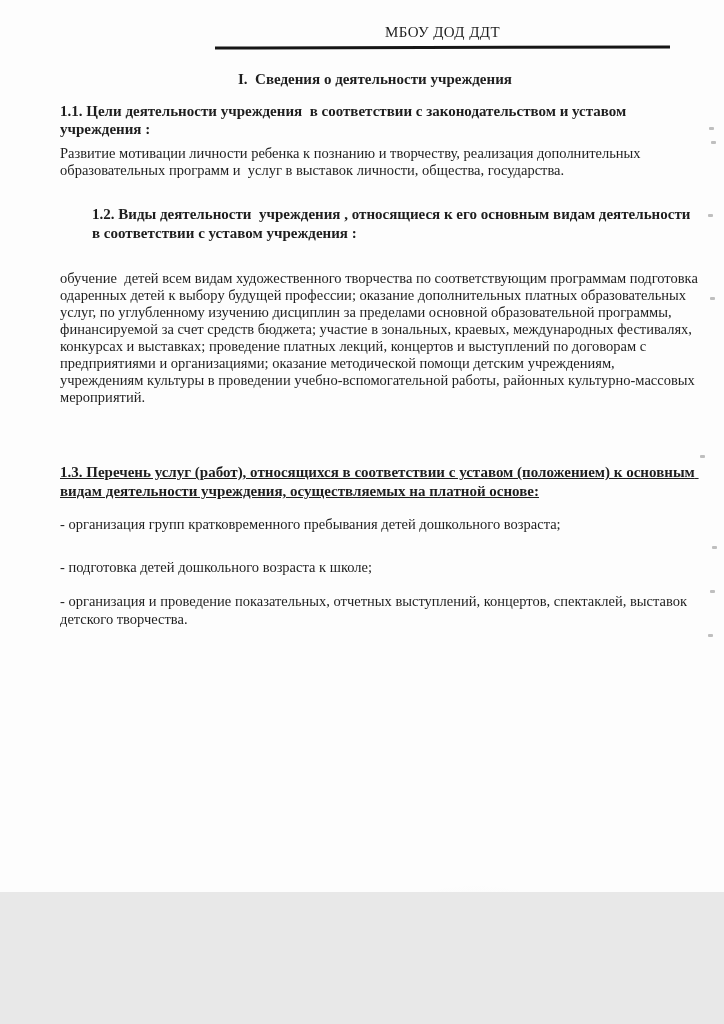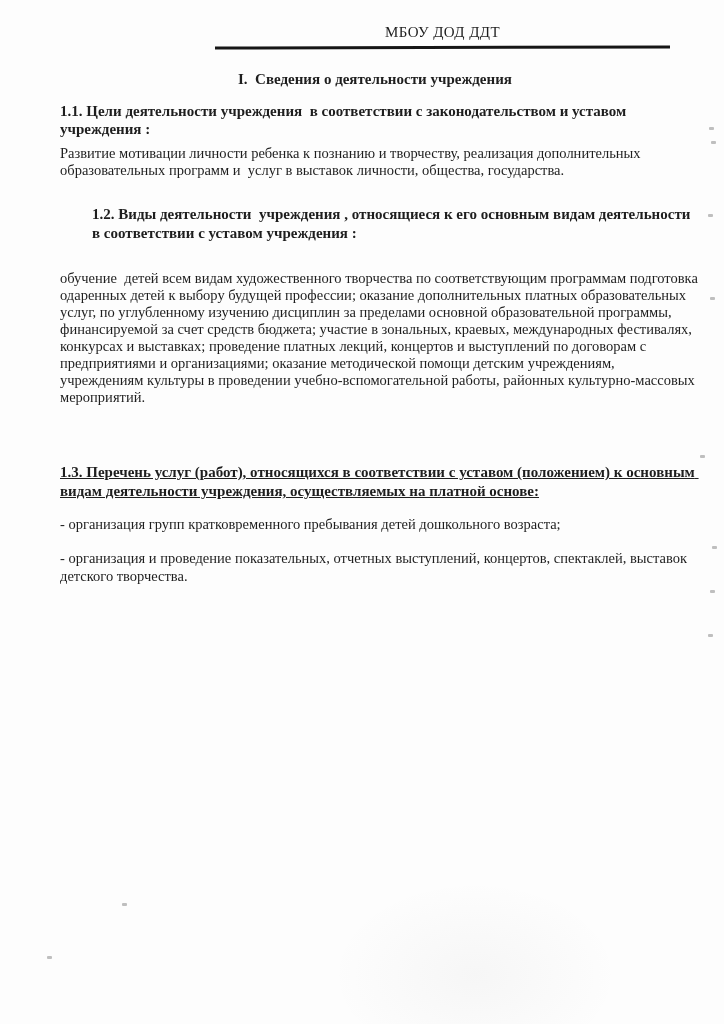--- a/index.html
+++ b/index.html
@@ -3,21 +3,21 @@
 <meta charset="utf-8">
 <style>
   html, body { margin: 0; padding: 0; }
   body {
     background: #e8e8e8;
     font-family: "Liberation Serif", "DejaVu Serif", serif;
   }
   .page {
     position: relative;
     width: 724px;
-    height: 1024px;
+    height: 892px;
     margin: 0 auto;
     background: #fdfdfd;
     color: #1e1e1e;
     overflow: hidden;
     box-shadow: 0 0 4px rgba(0,0,0,.25);
   }
   .pre { white-space: pre-wrap; }
 
   
   .header-block {
@@ -117,20 +117,21 @@
 
     <div class="sec-heading s11-heading pre">1.1. Цели деятельности учреждения  в соответствии с законодательством и уставом учреждения :</div>
     <div class="sec-body s11-body pre">Развитие мотивации личности ребенка к познанию и творчеству, реализация дополнительных образовательных программ и  услуг в выставок личности, общества, государства.</div>
 
     <div class="sec-heading s12-heading pre">1.2. Виды деятельности  учреждения , относящиеся к его основным видам деятельности в соответствии с уставом учреждения :</div>
     <div class="sec-body s12-body pre">обучение  детей всем видам художественного творчества по соответствующим программам подготовка одаренных детей к выбору будущей профессии; оказание дополнительных платных образовательных услуг, по углубленному изучению дисциплин за пределами основной образовательной программы, финансируемой за счет средств бюджета; участие в зональных, краевых, международных фестивалях, конкурсах и выставках; проведение платных лекций, концертов и выступлений по договорам с предприятиями и организациями; оказание методической помощи детским учреждениям, учреждениям культуры в проведении учебно-вспомогательной работы, районных культурно-массовых мероприятий.</div>
 
     <div class="sec-heading s13-heading pre">1.3. Перечень услуг (работ), относящихся в соответствии с уставом (положением) к основным видам деятельности учреждения, осуществляемых на платной основе:</div>
 
     <div class="service-item item-1 pre">- организация групп кратковременного пребывания детей дошкольного возраста;</div>
+    <div class="service-item item-2 pre">- подготовка детей дошкольного возраста к школе;</div>
     <div class="service-item item-3 pre">- организация и проведение показательных, отчетных выступлений, концертов, спектаклей, выставок детского творчества.</div>
 
   </div>
 
   <div class="speck" style="left:709px; top:127px;"></div>
   <div class="speck" style="left:711px; top:141px;"></div>
   <div class="speck" style="left:708px; top:214px;"></div>
   <div class="speck" style="left:710px; top:297px;"></div>
   <div class="speck" style="left:700px; top:455px;"></div>
   <div class="speck" style="left:712px; top:546px;"></div>

